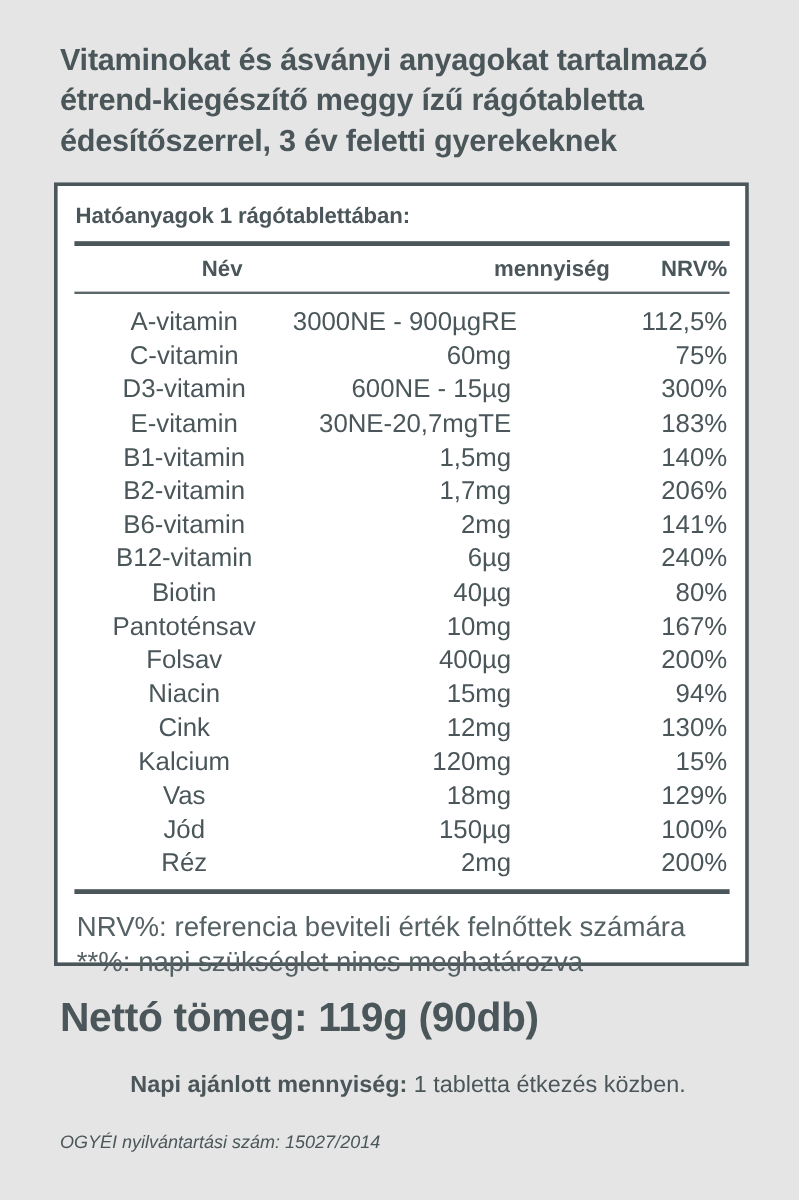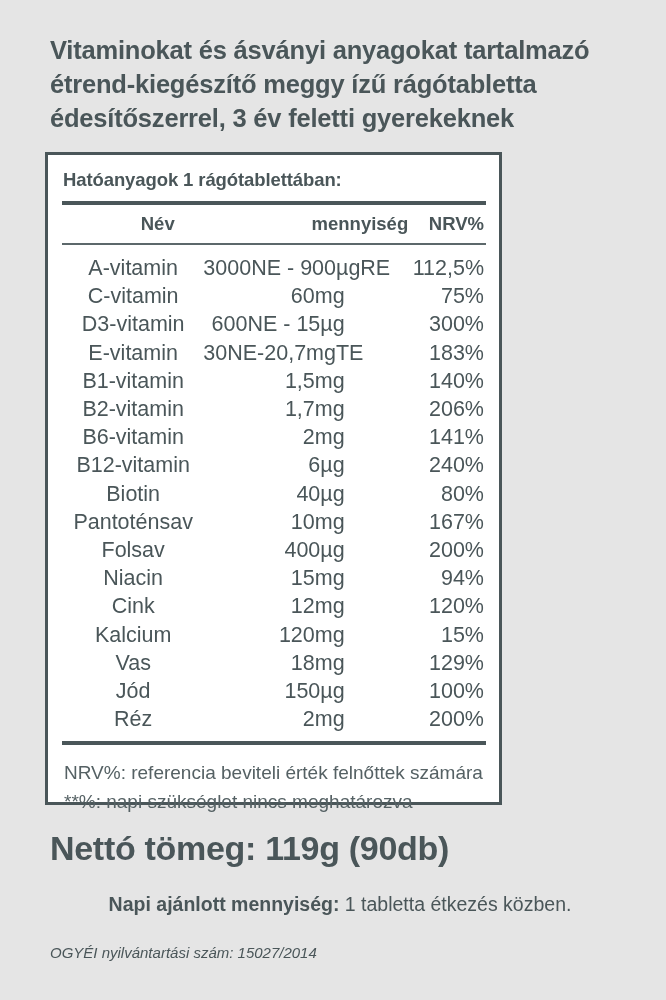--- a/index.html
+++ b/index.html
@@ -36,21 +36,21 @@
   .product-title .tline {
     display: block;
     white-space: nowrap;
   }
 
   
   .ingredients-box {
     position: absolute;
     left: 45px;
     top: 152px;
-    width: 457px;
+    width: 579px;
     height: 653px;
     box-sizing: border-box;
     border: 3px solid #4a5659;
     background: #ffffff;
   }
   .box-inner {
     padding: 0 13px 0 14px;
   }
   .table-caption {
     margin: 0;
@@ -103,21 +103,21 @@
   tbody.nutrient-rows td.col-nrv  { padding-right: 2px; }
 
   .rows-spacer-top { height: 9px; }
   .rows-spacer-bottom { height: 8px; }
 
   
   .footnotes {
     padding: 13px 0 0 2px;
   }
   .footnote {
-    font-size: 19px;
+    font-size: 23px;
     line-height: 29px;
     color: #556164;
     white-space: nowrap;
   }
 
   
   .bottom-block {
     position: absolute;
     left: 50px;
     top: 827px;
@@ -244,21 +244,21 @@
               <td class="col-nrv">200%</td>
             </tr>
             <tr>
               <td class="col-name">Niacin</td>
               <td class="col-amount">15mg</td>
               <td class="col-nrv">94%</td>
             </tr>
             <tr>
               <td class="col-name">Cink</td>
               <td class="col-amount">12mg</td>
-              <td class="col-nrv">120%</td>
+              <td class="col-nrv">130%</td>
             </tr>
             <tr>
               <td class="col-name">Kalcium</td>
               <td class="col-amount">120mg</td>
               <td class="col-nrv">15%</td>
             </tr>
             <tr>
               <td class="col-name">Vas</td>
               <td class="col-amount">18mg</td>
               <td class="col-nrv">129%</td>

